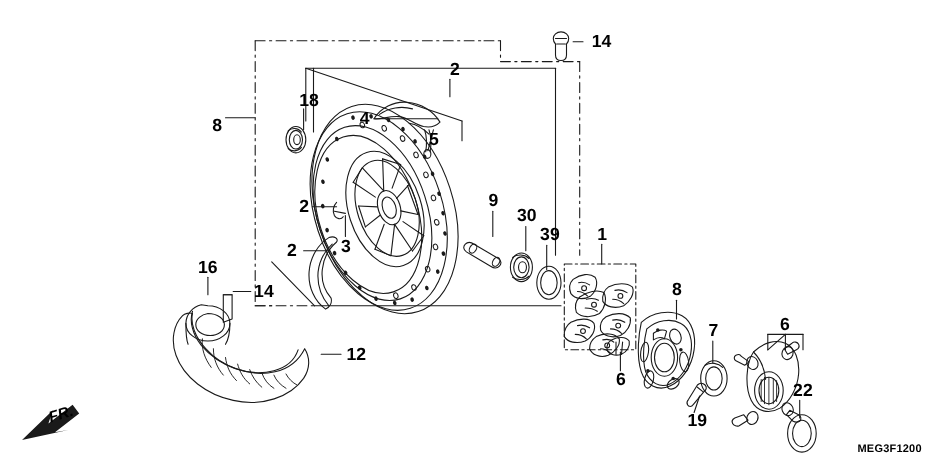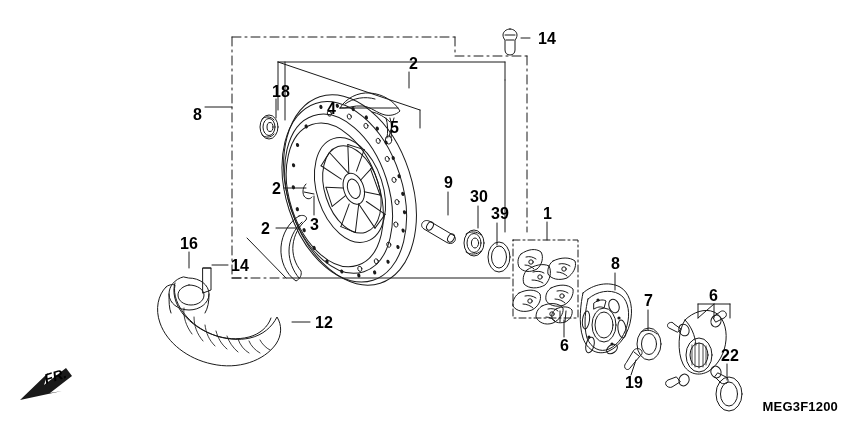--- a/index.html
+++ b/index.html
@@ -3,21 +3,21 @@
 <meta charset="utf-8">
 <style>
   html,body{margin:0;padding:0;background:#ffffff;}
   body{width:850px;height:425px;overflow:hidden;
        font-family:"Liberation Sans", sans-serif;color:#000;}
   #stage{position:relative;width:850px;height:425px;background:#fff;}
   #art{position:absolute;left:0;top:0;width:850px;height:425px;}
   .lbl{position:absolute;font-family:"Liberation Sans",sans-serif;
        font-size:16px;font-weight:bold;color:#000;line-height:1;
        white-space:nowrap;letter-spacing:0px;}
-  #partno{position:absolute;right:12px;bottom:11px;font-size:13px;
+  #partno{position:absolute;right:12px;bottom:11px;font-size:10px;
           font-weight:bold;font-family:"Liberation Sans",sans-serif;
           letter-spacing:.2px;}
   #frlabel{position:absolute;left:44px;top:368px;font-size:14px;
            font-weight:bold;font-style:italic;transform:rotate(-17deg);
            font-family:"Liberation Sans",sans-serif;}
 </style>
 </head>
 <body>
 
 <div id="stage">

